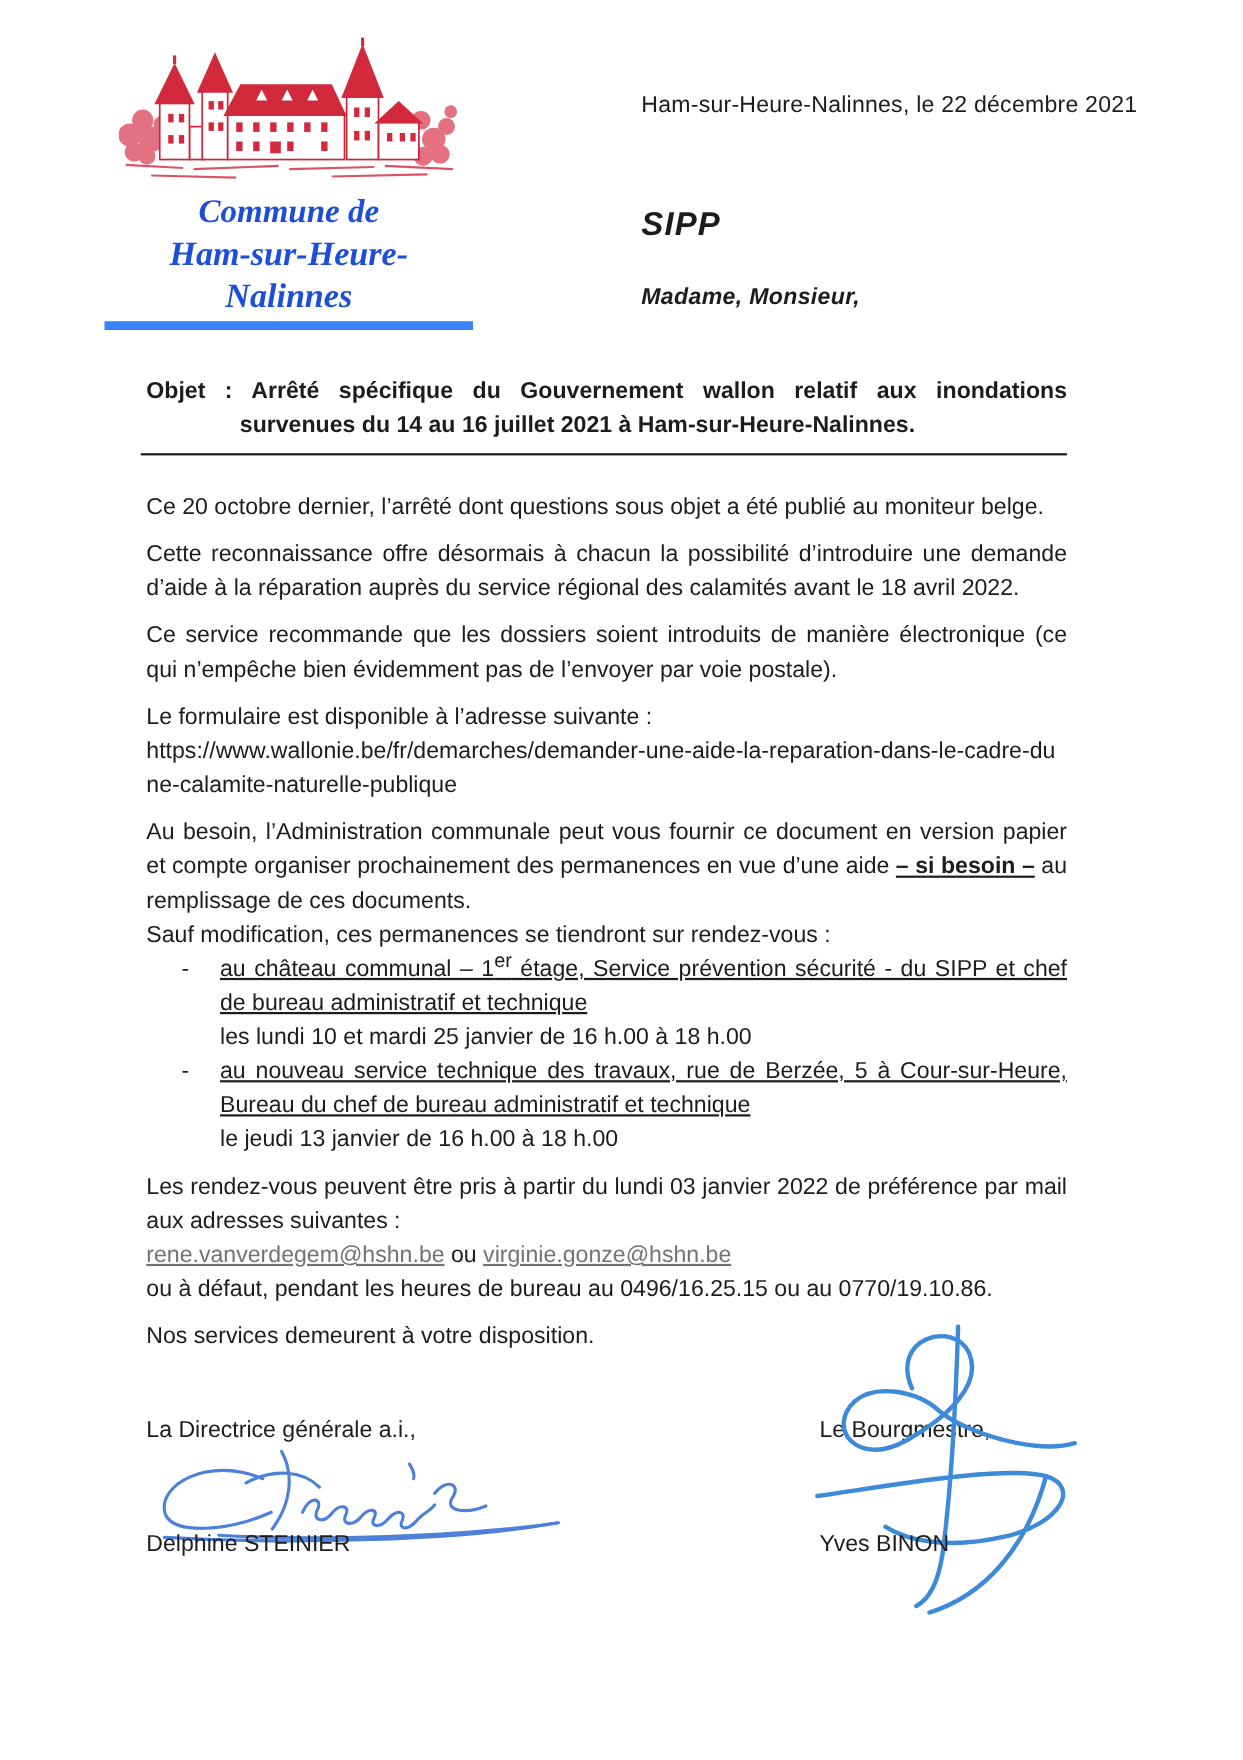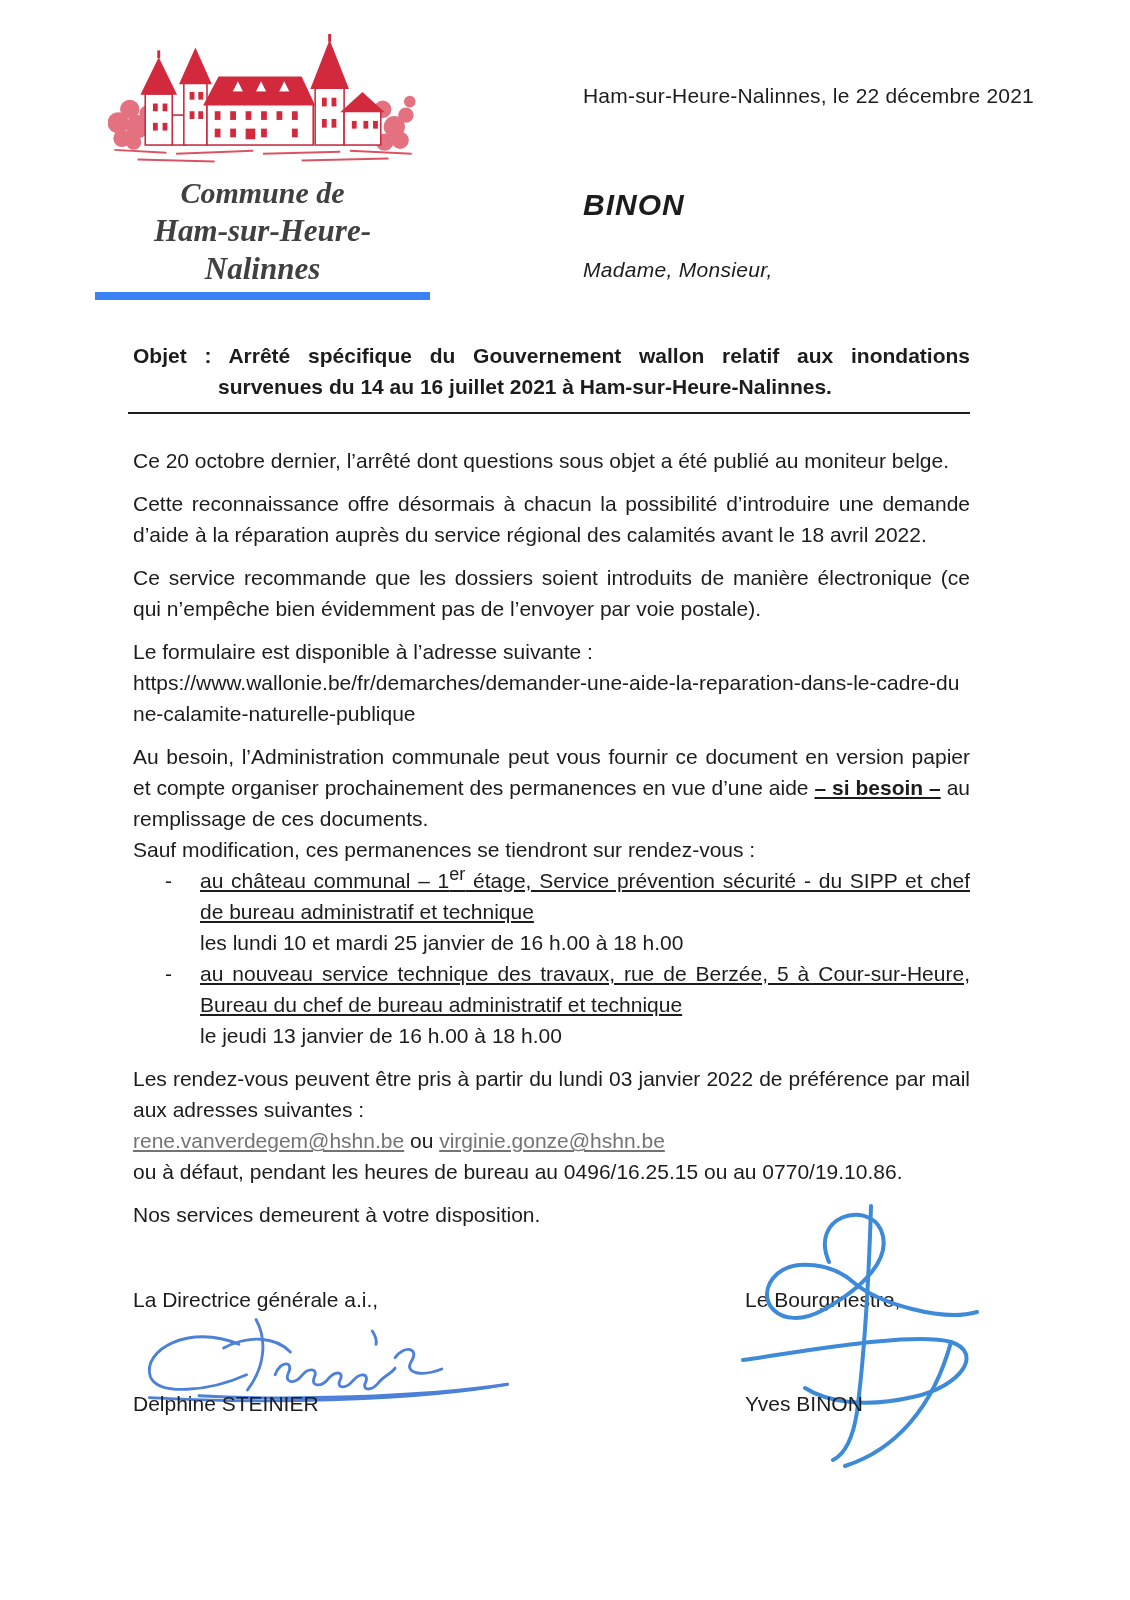--- a/index.html
+++ b/index.html
@@ -9,28 +9,28 @@
     background:#ffffff;
     font-family:"Liberation Sans","DejaVu Sans",sans-serif;
     color:#1c1c1c;
     overflow:hidden;
   }
   
   .logo-block{position:absolute;left:95px;top:34px;width:335px;text-align:center;}
   .castle{display:block;margin:0 auto;}
   .commune-name{
     font-family:"Liberation Serif","DejaVu Serif",serif;
-    font-style:italic;font-weight:bold;color:#404040;
+    font-style:italic;font-weight:bold;color:#1d4ed8;
     line-height:1.25;
   }
   .commune-line1{font-size:30px;}
   .commune-line2{font-size:31px;display:inline-block;border-bottom:8px solid #3b82f6;padding:0 2px 3px 2px;}
   .dateline{position:absolute;left:583px;top:84px;font-size:21px;letter-spacing:.2px;}
   .avis-title{position:absolute;left:583px;top:188px;font-size:30px;font-weight:bold;font-style:italic;letter-spacing:1px;}
-  .salutation{position:absolute;left:583px;top:258px;font-size:21px;font-weight:normal;font-style:italic;letter-spacing:.3px;}
+  .salutation{position:absolute;left:583px;top:258px;font-size:21px;font-weight:bold;font-style:italic;letter-spacing:.3px;}
 
   
   .body{
     position:absolute;left:133px;top:340px;width:837px;
     font-size:21px;line-height:31px;
   }
   .subject{
     font-weight:bold;text-align:justify;
     padding-left:85px;text-indent:-85px;
   }
@@ -141,21 +141,21 @@
         <line x1="200" y1="131" x2="290" y2="129"></line>
       </g>
     </svg>
     <div class="commune-name">
       <div class="commune-line1">Commune de</div>
       <div><span class="commune-line2">Ham-sur-Heure-Nalinnes</span></div>
     </div>
   </div>
 
   <div class="dateline">Ham-sur-Heure-Nalinnes, le 22 décembre 2021</div>
-  <div class="avis-title">BINON</div>
+  <div class="avis-title">SIPP</div>
   <div class="salutation">Madame, Monsieur,</div>
 
   <div class="body">
 
     <div class="subject">Objet : Arrêté spécifique du Gouvernement wallon relatif aux inondations survenues du 14 au 16 juillet 2021 à Ham-sur-Heure-Nalinnes.</div>
     <hr class="subject-rule">
 
     <div class="spacer"></div>
 
     <p class="para">Ce 20 octobre dernier, l’arrêté dont questions sous objet a été publié au moniteur belge.</p>

